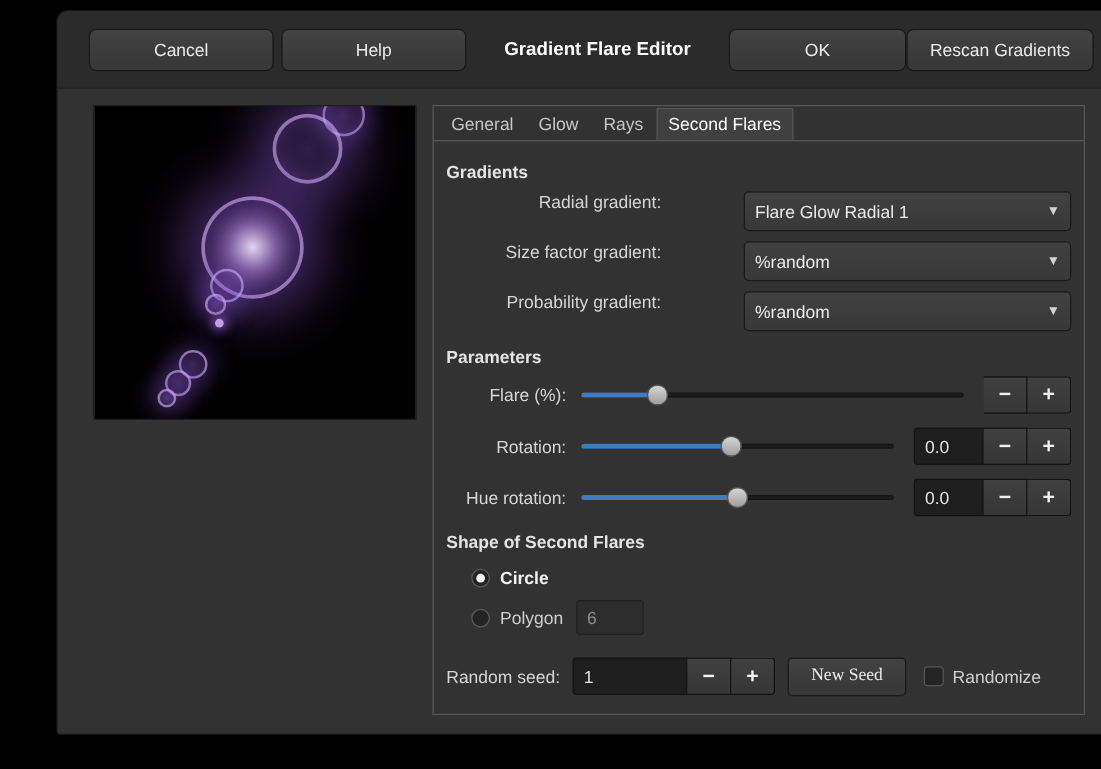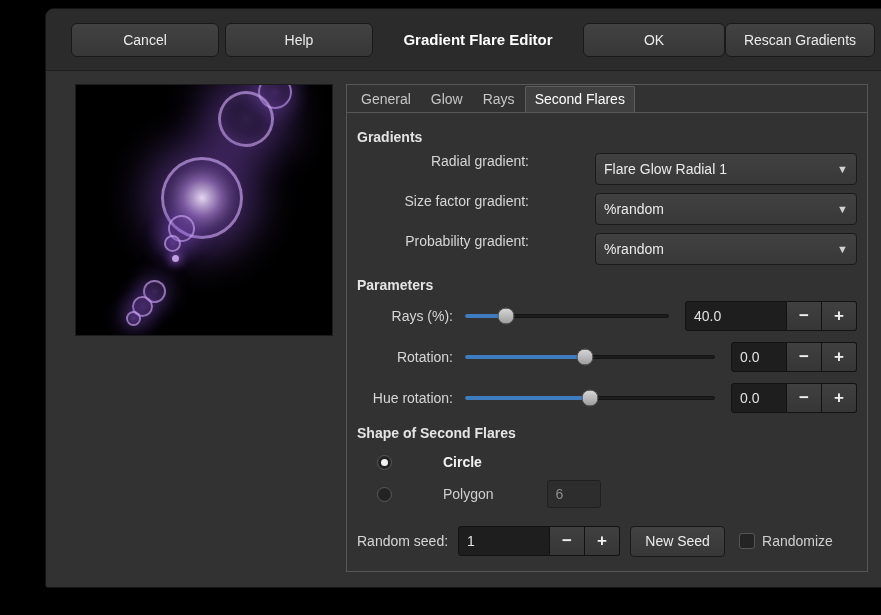--- a/index.html
+++ b/index.html
@@ -49,33 +49,33 @@
   .track{position:absolute;left:0;right:0;top:13px;height:4px;background:#1c1c1c;border-radius:2px;border:1px solid #141414;}
   .fill{position:absolute;left:0;top:13px;height:4px;background:#3e7cbf;border-radius:2px;}
   .handle{position:absolute;top:15px;width:17px;height:17px;border-radius:50%;background:linear-gradient(#d6d6d6,#9e9e9e);border:1px solid #565656;transform:translate(-50%,-50%);}
   .spin{display:flex;margin-left:16px;height:30px;}
   .spin-value{width:56px;background:#1e1e1e;border:1px solid #121212;color:#e2e2e2;line-height:28px;padding:0 8px;border-radius:3px 0 0 3px;}
   .spin-value.wide{width:102px;}
   .spin-btn{width:35px;background:linear-gradient(#404040,#363636);border:1px solid #121212;border-left:none;color:#f0f0f0;font-size:17px;font-weight:bold;display:flex;align-items:center;justify-content:center;cursor:pointer;}
   .spin-btn.last{border-radius:0 3px 3px 0;}
 
   
-  .radio-row{display:flex;align-items:center;margin:6px 0 6px 20px;height:26px;gap:43px;}
+  .radio-row{display:flex;align-items:center;margin:6px 0 6px 20px;height:26px;}
   .radio{width:15px;height:15px;border-radius:50%;background:#232323;border:1px solid #5a5a5a;display:flex;align-items:center;justify-content:center;cursor:pointer;}
   .radio-dot{width:7px;height:7px;border-radius:50%;background:#f2f2f2;}
   .radio-label{margin-left:8px;color:#cfcfcf;}
   .radio-label.strong{font-weight:bold;color:#f2f2f2;}
   .num-field{margin-left:10px;width:54px;height:28px;background:#2d2d2d;border:1px solid #202020;border-radius:3px;color:#8d8d8d;line-height:26px;padding:0 8px;}
 
   
   .seed-row{display:flex;align-items:center;margin-top:18px;height:32px;}
   .seed-label{color:#d6d6d6;margin-right:10px;}
   .seed-field{width:92px;height:30px;background:#1e1e1e;border:1px solid #121212;color:#e2e2e2;line-height:28px;padding:0 8px;border-radius:3px 0 0 3px;}
   .seed-spin{display:flex;height:30px;}
-  .new-seed{margin-left:10px;width:95px;height:31px;background:linear-gradient(#424242,#373737);border:1px solid #191919;border-radius:4px;color:#ebebeb;font-size:14px;font-family:Liberation Sans, sans-serif;cursor:pointer;}
+  .new-seed{margin-left:10px;width:95px;height:31px;background:linear-gradient(#424242,#373737);border:1px solid #191919;border-radius:4px;color:#ebebeb;font-size:14px;font-family:Liberation Serif, serif;cursor:pointer;}
   .checkbox{margin-left:14px;width:16px;height:16px;background:#242424;border:1px solid #555555;border-radius:3px;cursor:pointer;}
   .check-label{margin-left:7px;color:#cfcfcf;}
 </style>
 </head>
 <body>
 
 <div class="dialog">
 
   <div class="headerbar">
     <button class="hbtn w-cancel">Cancel</button>
@@ -132,28 +132,27 @@
           <div class="g-label">Probability gradient:</div>
           <div class="combo">
             <span>%random</span>
             <span class="arrow">▼</span>
           </div>
         </div>
 
         <div class="section-heading">Parameters</div>
 
         <div class="param-row">
-          <div class="p-label">Rays (%):</div>
+          <div class="p-label">Flare (%):</div>
           <div class="slider">
             <div class="track"></div>
             <div class="fill" style="width: 20%;"></div>
             <div class="handle" style="left: 20%;"></div>
           </div>
           <div class="spin">
-            <div class="spin-value wide">40.0</div>
             <div class="spin-btn">−</div>
             <div class="spin-btn last">+</div>
           </div>
         </div>
 
         <div class="param-row">
           <div class="p-label">Rotation:</div>
           <div class="slider">
             <div class="track"></div>
             <div class="fill" style="width: 48%;"></div>

